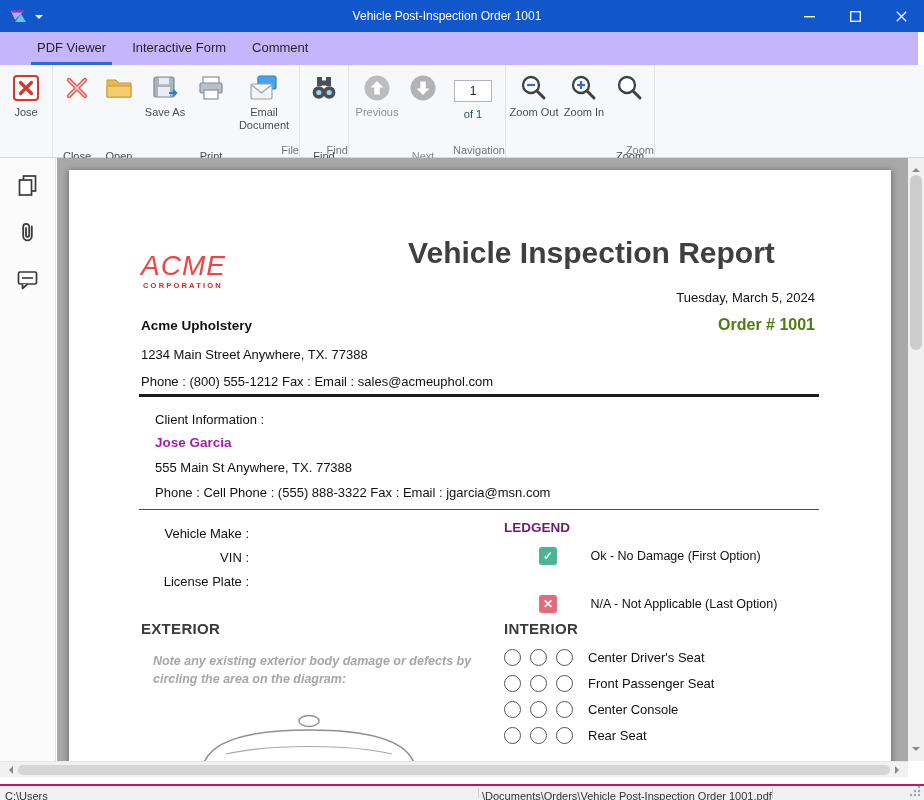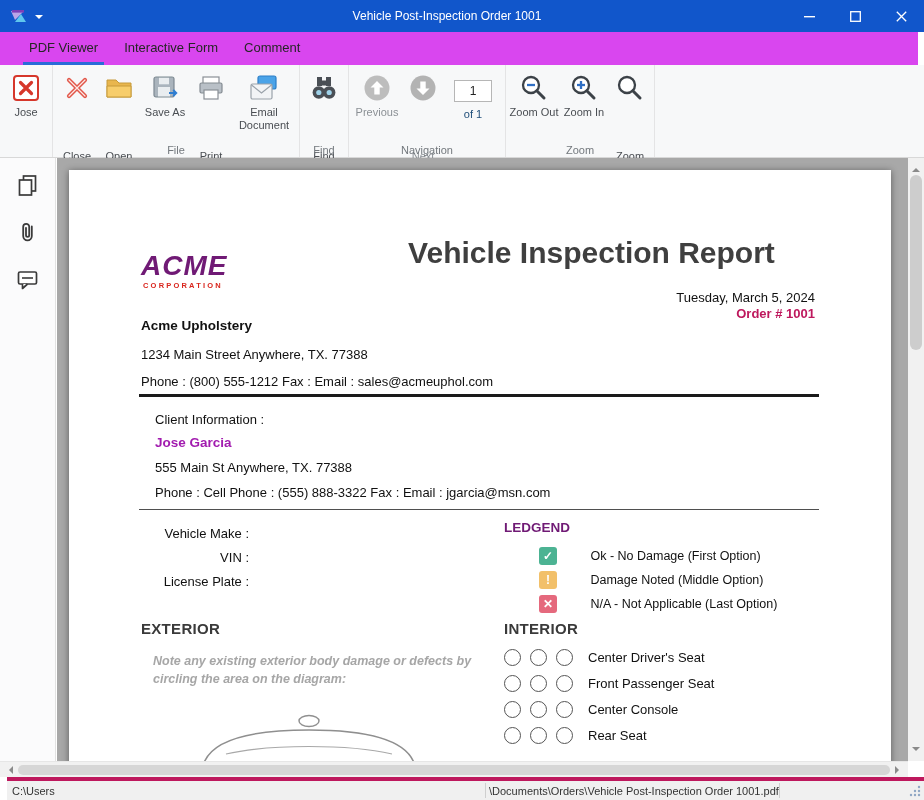--- a/index.html
+++ b/index.html
@@ -9,28 +9,28 @@
 
   
   .titlebar { position:absolute; top:0; left:0; right:0; height:32px; background:#1156cb; display:flex; align-items:center; }
   .app-icon { margin-left:9px; width:19px; height:19px; flex:0 0 auto; }
   .title-caret { width:0; height:0; border:4px solid transparent; border-top-color:#fff; margin:6px 0 0 7px; }
   .title-text { position:absolute; left:120px; right:150px; text-align:center; color:#fff; font-size:12px; white-space:nowrap; overflow:hidden; }
   .win-controls { margin-left:auto; display:flex; height:100%; }
   .win-btn { width:46px; height:100%; display:flex; align-items:center; justify-content:center; }
 
   
-  .tabrow { position:absolute; top:32px; left:0; right:6px; height:33px; background:#d946ef; display:flex; align-items:stretch; padding-left:16px; }
+  .tabrow { position:absolute; top:32px; left:0; right:6px; height:33px; background:#c4b5fd; display:flex; align-items:stretch; padding-left:24px; }
   .tab { padding:8px 13px 0 13px; font-size:13px; color:#262626; position:relative; white-space:nowrap; }
   .tab.active::after { content:""; position:absolute; left:7px; right:7px; bottom:0; height:3px; background:#2a6bd7; }
 
   
   .ribbon { position:absolute; top:65px; left:0; right:0; height:93px; background:#f7f8f9; border-bottom:1px solid #d8d8d8; display:flex; }
   .rgroup { position:relative; display:flex; align-items:flex-start; padding:3px 3px 16px 3px; border-right:1px solid #e4e4e5; }
-  .rgroup-label { position:absolute; bottom:1px; left:0; right:0; text-align:center; font-size:11px; color:#73787d; }
+  .rgroup-label { position:absolute; bottom:1px; left:0; right:0; text-align:right; font-size:11px; color:#73787d; }
   .rbtn { display:flex; flex-direction:column; align-items:center; width:46px; padding-top:5px; font-size:11px; color:#494d52; text-align:center; line-height:1.18; }
   .rbtn.w50 { width:50px; } .rbtn.w42 { width:42px;gap:44px; } .rbtn.w64 { width:64px; }
   .rbtn .ricon { width:30px; height:30px; margin-bottom:3px; flex:0 0 auto; }
   .rbtn.dim { color:#8b9095; }
   .pagecol { display:flex; flex-direction:column; align-items:center; width:58px; padding-top:12px; }
   .page-input { width:38px; height:22px; border:1px solid #b6b6b6; background:#fff; text-align:center; font-size:12px; font-family:"Liberation Sans",sans-serif; color:#222; }
   .page-of { margin-top:6px; font-size:11px; color:#1f4e79; }
   .zoom-caret { width:0; height:0; border:4px solid transparent; border-top-color:#4a4f55; margin-top:3px; }
 
   
@@ -43,34 +43,34 @@
   .vscroll .thumb { position:absolute; left:2px; right:2px; top:17px; height:175px; background:#cdcdcd; border-radius:6px; }
   .hscroll { position:absolute; left:0; right:16px; bottom:23px; height:16px; background:#f1f1f1; border-top:1px solid #e6e6e6; }
   .hscroll .thumb { position:absolute; top:3px; left:18px; right:18px; height:10px; background:#d6d6d6; border-radius:5px; }
   .arr { position:absolute; width:0; height:0; border:4px solid transparent; }
   .arr.up    { top:6px; left:4px; border-bottom-color:#8a8a8a; }
   .arr.down  { bottom:6px; left:4px; border-top-color:#8a8a8a; }
   .arr.left  { left:5px; top:4px; border-right-color:#8a8a8a; }
   .arr.right { right:5px; top:4px; border-left-color:#8a8a8a; }
 
   
-  .statusbar { position:absolute; left:7px; right:0; bottom:0; height:23px; background:#f0f0f0; border-top:4px solid #be185d; font-size:11px; color:#333; }
+  .statusbar { position:absolute; left:0; right:0; bottom:0; height:16px; background:#f0f0f0; border-top:2px solid #be185d; font-size:11px; color:#333; }
   .status-left { position:absolute; left:5px; top:4px; }
   .status-sep { position:absolute; top:2px; bottom:2px; width:1px; background:#cfcfcf; }
   .status-path { position:absolute; left:482px; width:288px; top:4px; text-align:right; white-space:nowrap; }
   .grip { position:absolute; right:2px; bottom:2px; }
 
   
   .page { position:absolute; left:12px; top:12px; width:822px; height:1180px; background:#fff; box-shadow:0 1px 7px rgba(0,0,0,.45); }
   .page * { position:absolute; }
-  .logo-acme { left:72px; top:82px; color:#701a75; font-weight:bold; font-style:italic; font-size:28px; letter-spacing:1px; line-height:1; }
+  .logo-acme { left:72px; top:82px; color:#ef4444; font-weight:normal; font-style:italic; font-size:28px; letter-spacing:1px; line-height:1; }
   .logo-corp { left:74px; top:111px; color:#d9251d; font-weight:bold; font-size:7.5px; letter-spacing:2.2px; }
   .doc-title { left:295px; right:72px; top:66px; text-align:center; font-size:30px; font-weight:bold; color:#3f3f3f; white-space:nowrap; }
   .doc-date  { right:76px; top:120px; font-size:13px; color:#111; }
-  .doc-order { right:76px; top:136px; font-size:13px; font-weight:bold; color:#be185d; }
+  .doc-order { right:76px; top:146px; font-size:16px; font-weight:bold; color:#4d7c0f; }
   .co-name   { left:72px; top:148px; font-size:13.5px; font-weight:bold; color:#111; }
   .co-addr   { left:72px; top:177px; font-size:13px; color:#111; }
   .co-contact{ left:72px; top:204px; font-size:13px; color:#111; }
   .hr-thick  { left:70px; right:72px; top:224px; height:3px; background:#1a1a1a; }
   .cl-head   { left:86px; top:242px; font-size:13px; color:#111; }
   .cl-name   { left:86px; top:265px; font-size:13.5px; font-weight:bold; color:#a21caf; }
   .cl-addr   { left:86px; top:290px; font-size:13px; color:#111; }
   .cl-contact{ left:86px; top:315px; font-size:13px; color:#111; }
   .hr-thin   { left:70px; right:72px; top:339px; height:1px; background:#4f4f4f; }
   .vfield    { left:80px; width:100px; text-align:right; font-size:13px; color:#111; }
@@ -294,24 +294,20 @@
       <div class="vfield" style="top:356px">Vehicle Make :</div>
       <div class="vfield" style="top:380px">VIN :</div>
       <div class="vfield" style="top:404px">License Plate :</div>
 
       <div class="legend-head">LEDGEND</div>
 
       <div class="legend-row" style="top:376px">
         <span class="legend-box green">✓</span>
         <span class="legend-label">Ok - No Damage (First Option)</span>
       </div>
-      <div class="legend-row" style="top:400px">
-        <span class="legend-box amber">!</span>
-        <span class="legend-label">Damage Noted  (Middle Option)</span>
-      </div>
       <div class="legend-row" style="top:424px">
         <span class="legend-box red">✕</span>
         <span class="legend-label">N/A - Not Applicable (Last Option)</span>
       </div>
 
       <div class="sec-head" style="left:72px; top:450px">EXTERIOR</div>
       <div class="sec-head" style="left:435px; top:450px">INTERIOR</div>
 
       <div class="ext-note">Note any existing exterior body damage or defects by circling the area on the diagram:</div>
 

